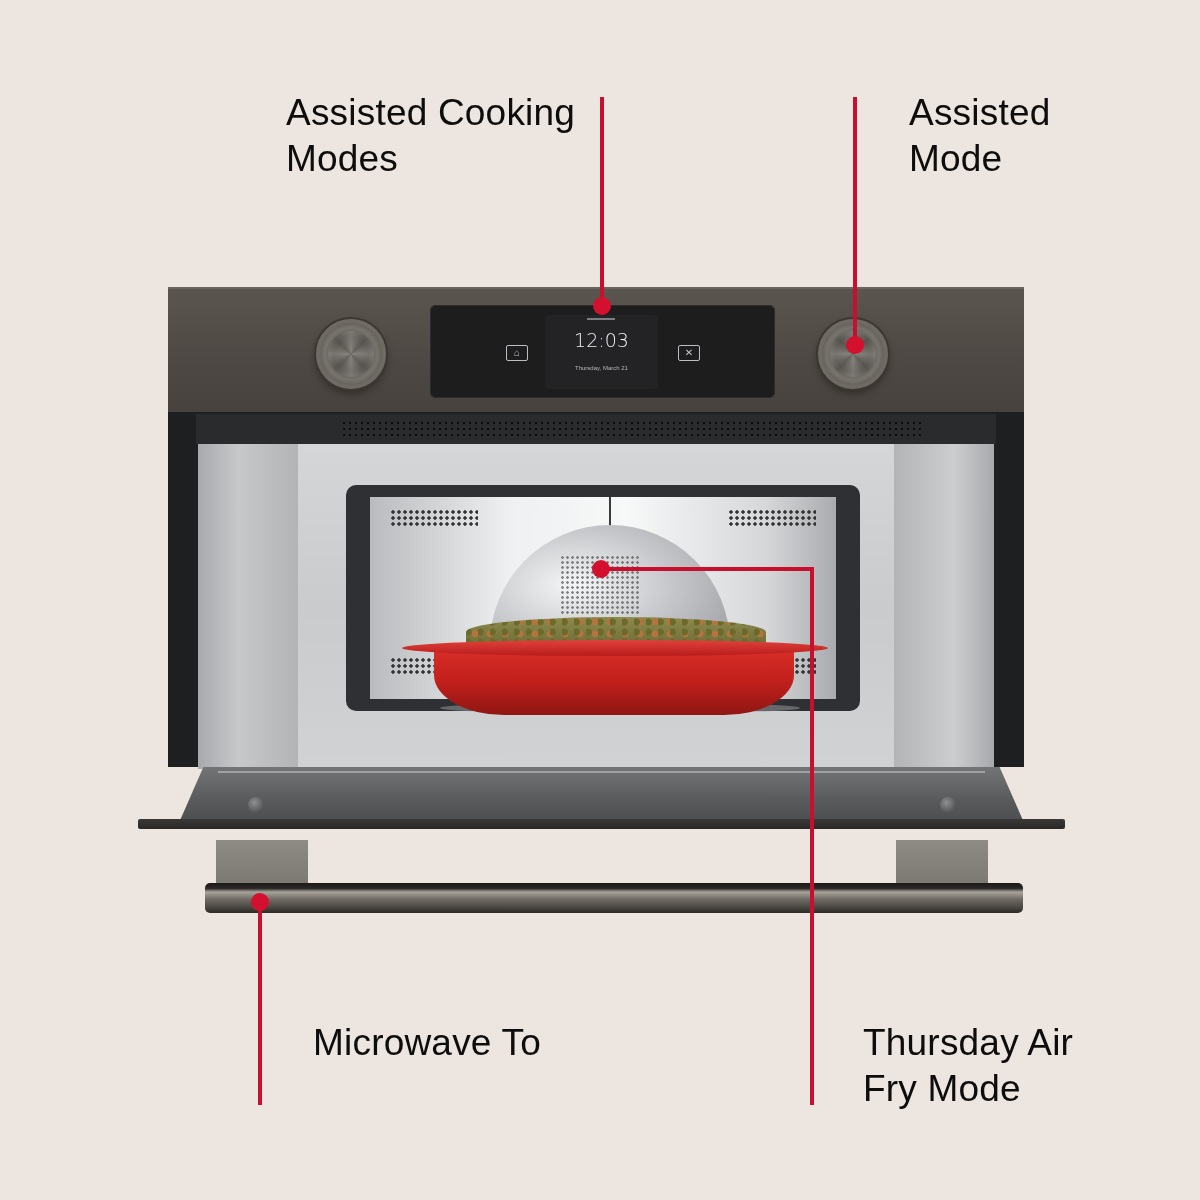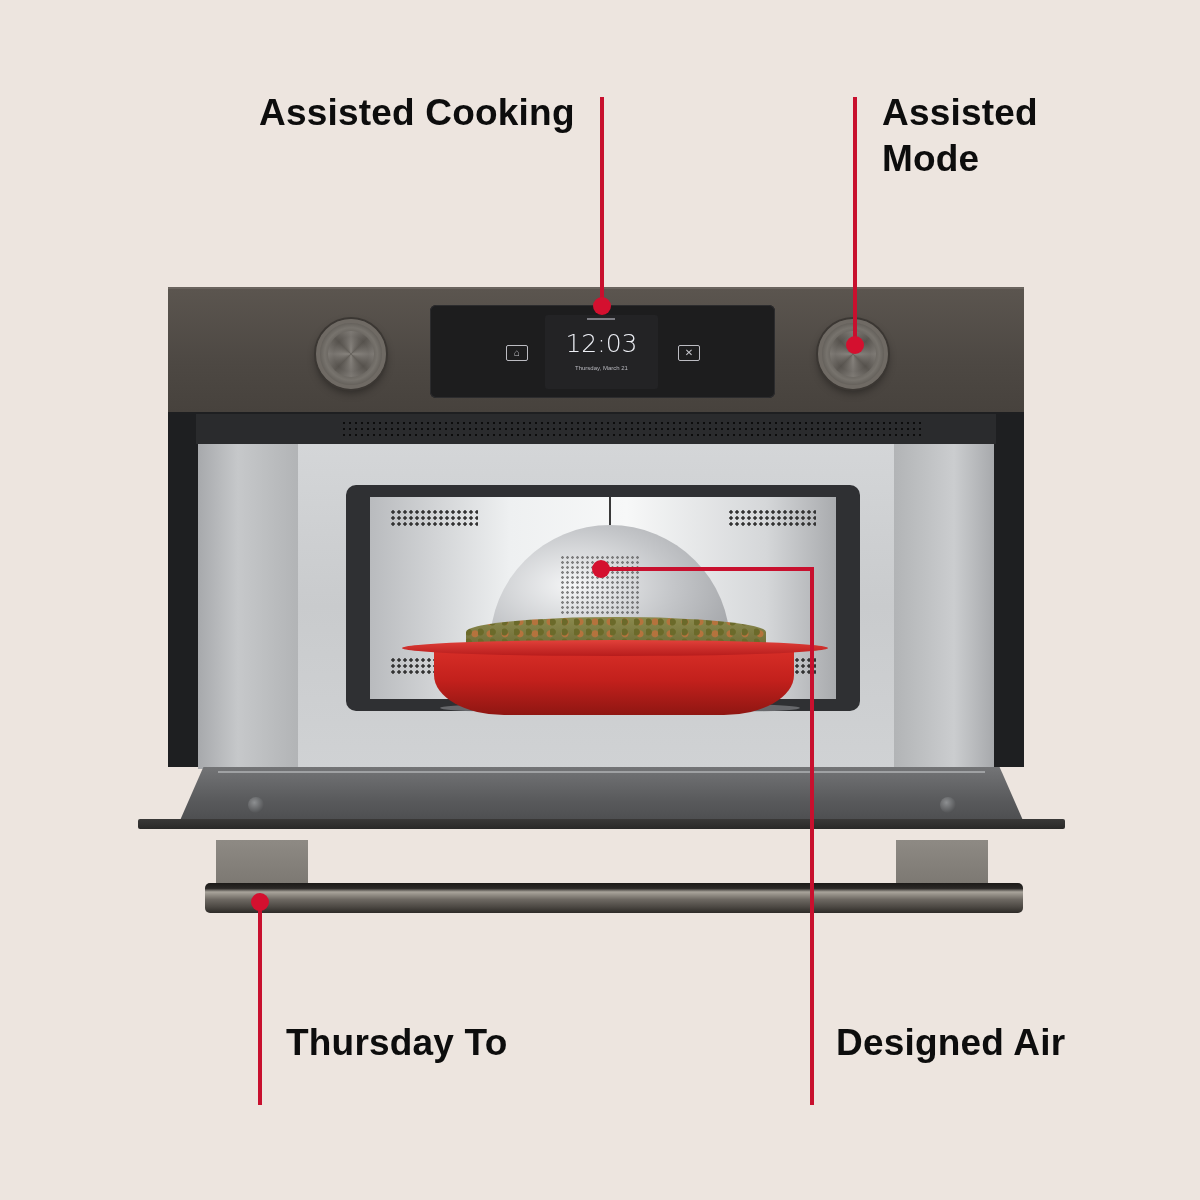--- a/index.html
+++ b/index.html
@@ -4,25 +4,26 @@
   <style>
     * { box-sizing: border-box; margin: 0; padding: 0; }
     html, body { width: 1200px; height: 1200px; overflow: hidden; }
     body {
       background: #ede5df;
       font-family: "Liberation Sans", "DejaVu Sans", sans-serif;
       position: relative;
     }
     .label {
       position: absolute;
-      font-weight: 700;
+      font-weight: 400;
       font-size: 37px;
       line-height: 46px;
       color: #0d0d0d;
       letter-spacing: 0.2px;
+      margin-left: 27px;
     }
     .label span { display: block; white-space: nowrap; }
     .line { position: absolute; background: #c8102e; }
     .dot {
       position: absolute; width: 18px; height: 18px;
       border-radius: 50%; background: #d4102f;
       transform: translate(-50%, -50%);
     }
 
     
@@ -48,21 +49,21 @@
       box-shadow: inset 0 0 0 1px #2c2c2e;
     }
     .screen-center {
       position: absolute; left: 115px; top: 10px; width: 113px; height: 74px;
       background: #232325; border-radius: 3px;
       text-align: center; color: #e9e9ee;
     }
     .screen-bar {
       position: absolute; left: 42px; top: 3px; width: 28px; height: 2px; background: #7c7c82;
     }
-    .clock { position: absolute; left: 0; right: 0; top: 14px; font-size: 25px; font-family: "DejaVu Sans", sans-serif; font-weight: 300; color: #eceef4; text-align: center; }
+    .clock { position: absolute; left: 0; right: 0; top: 14px; font-size: 19px; font-family: "DejaVu Sans", sans-serif; font-weight: 300; color: #eceef4; text-align: center; }
     .date { position: absolute; left: 0; right: 0; top: 50px; font-size: 6px; color: #b8b8be; }
     .screen-icon {
       position: absolute; top: 40px; width: 22px; height: 16px;
       border: 1px solid #bcbcc2; border-radius: 2px; color: #c8c8ce;
       font-size: 10px; line-height: 14px; text-align: center;
     }
 
     .body-frame {
       position: absolute; left: 168px; top: 412px; width: 856px; height: 355px;
       background: #1e1f21;
@@ -162,30 +163,32 @@
       position: absolute; left: 205px; top: 883px; width: 818px; height: 30px;
       border-radius: 5px;
       background: linear-gradient(180deg, #1c1a18 0%, #2b2826 18%, #a9a49b 30%, #6d6862 55%, #4c4843 80%, #2d2a27 100%);
     }
   </style>
 </head>
 <body>
 
 <div class="label" style="left:259px; top:90px;">
   <span>Assisted Cooking</span>
+  <span>Modes</span>
 </div>
 <div class="label" style="left:882px; top:90px;">
   <span>Assisted</span>
   <span>Mode</span>
 </div>
 <div class="label" style="left:286px; top:1020px;">
-  <span>Thursday To</span>
+  <span>Microwave To</span>
 </div>
 <div class="label" style="left:836px; top:1020px;">
-  <span>Designed Air</span>
+  <span>Thursday Air</span>
+  <span>Fry Mode</span>
 </div>
 
 <div class="top-panel">
   <div class="knob" style="left:148px; top:30px;"></div>
   <div class="knob" style="left:650px; top:30px;"></div>
 
   <div class="screen">
     <div class="screen-icon" style="left:76px;">⌂</div>
     <div class="screen-center">
       <div class="screen-bar"></div>

